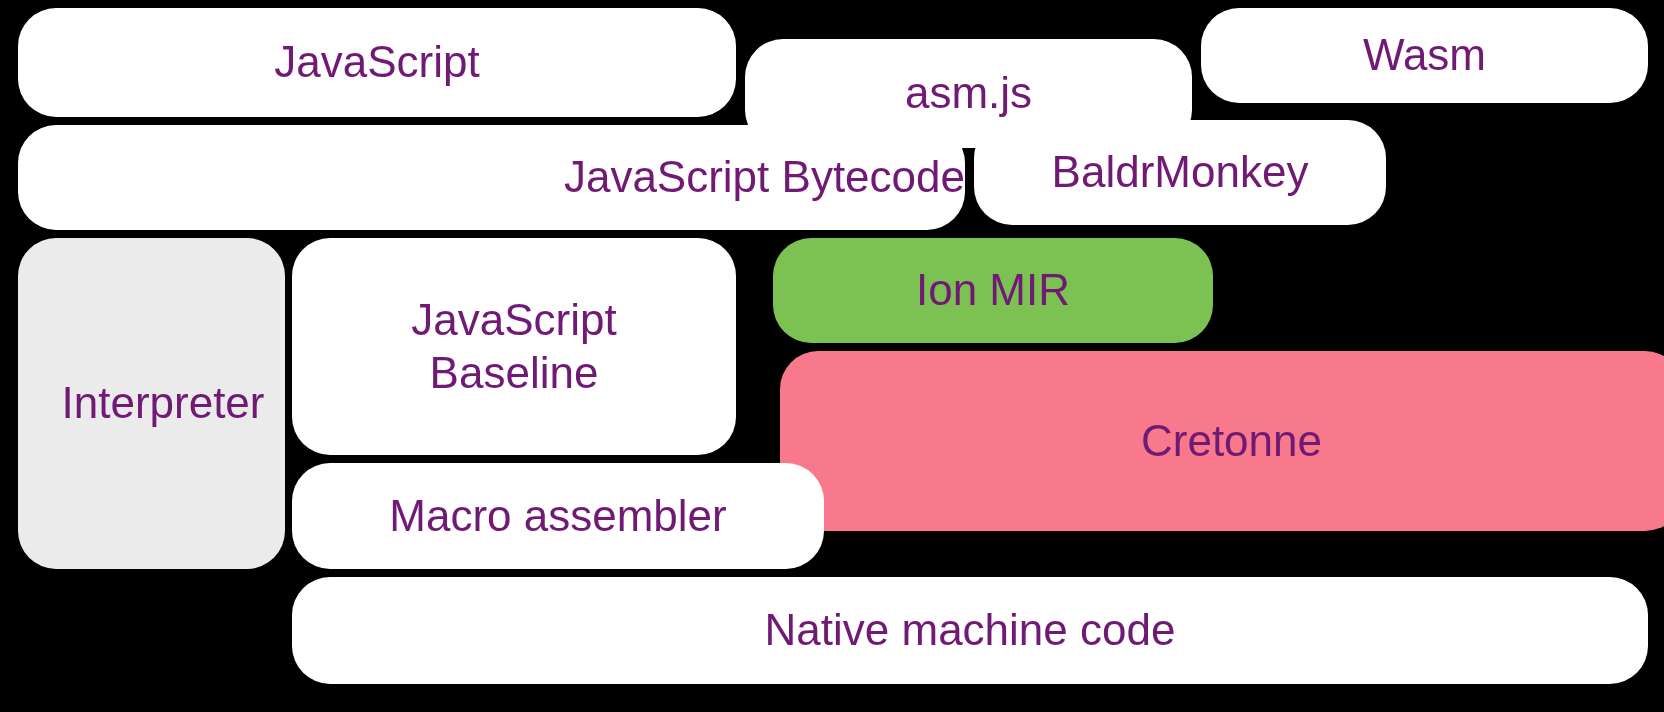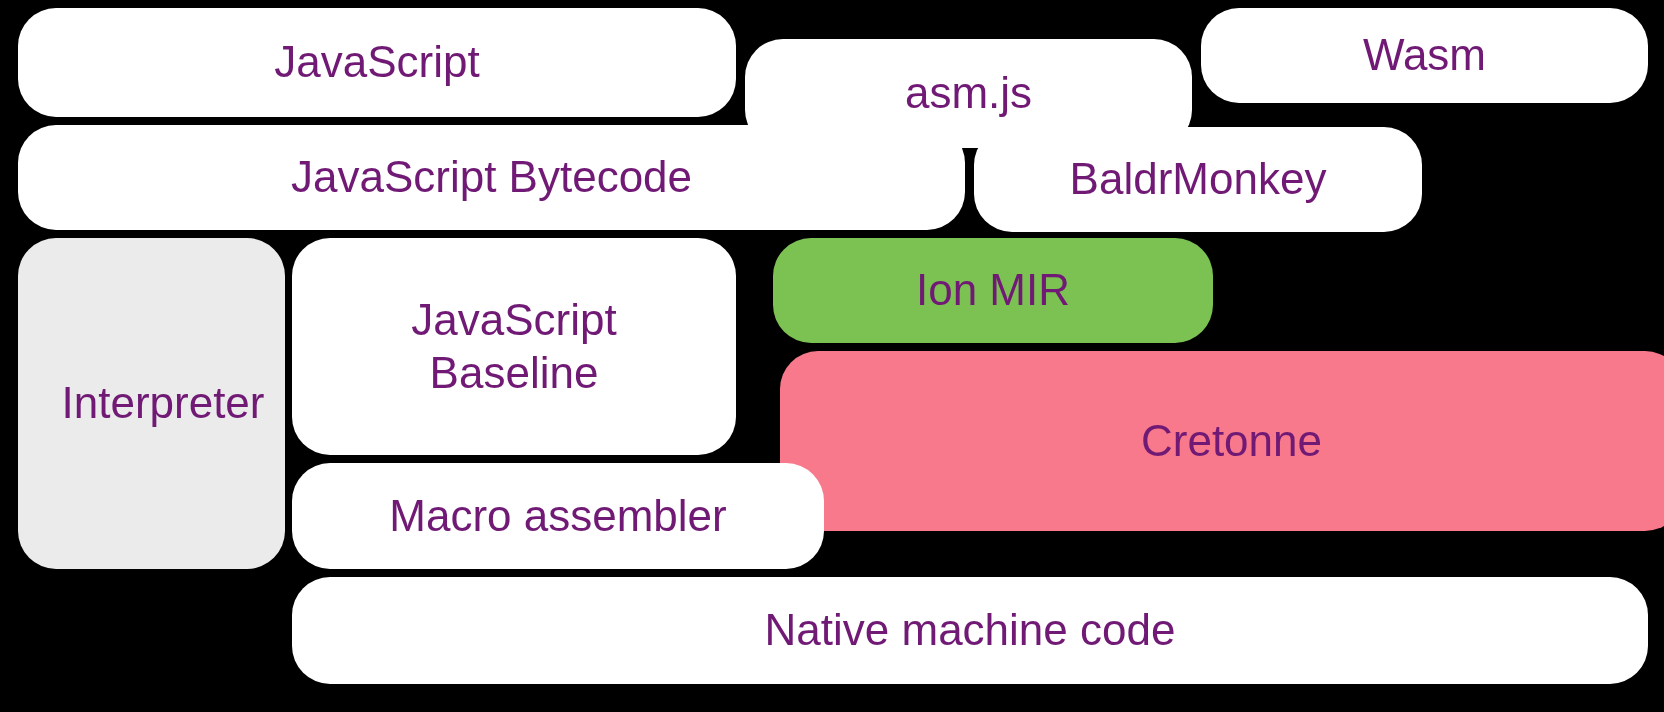--- a/index.html
+++ b/index.html
@@ -28,22 +28,22 @@
     line-height: 1.2;
     color: #701a75;
     text-align: center;
     white-space: pre-line;
     letter-spacing: 0px;
   }
   
   .b-javascript      { left: 18px;   top: 8px;   width: 718px;  height: 109px; }
   .b-asmjs           { left: 745px;  top: 8px;   width: 447px;  height: 109px; }
   .b-wasm            { left: 1201px; top: 8px;   width: 447px;  height: 95px; }
-  .b-bytecode        { left: 18px;   top: 125px; width: 947px;  height: 105px; }
-  .b-baldrmonkey     { left: 974px;  top: 127px; width: 448px;  height: 105px; }
+  .b-bytecode        { left: 18px;   top: 125px; width: 947px;  height: 105px; justify-content: flex-end; }
+  .b-baldrmonkey     { left: 974px;  top: 120px; width: 412px;  height: 105px; }
   .b-interpreter     { left: 18px;   top: 238px; width: 267px;  height: 331px; padding-left: 23px; }
   .b-baseline        { left: 292px;  top: 238px; width: 444px;  height: 217px; }
   .b-ionmir          { left: 745px;  top: 238px; width: 440px;  height: 105px; margin-left: 28px; }
   .b-cretonne        { left: 780px;  top: 351px; width: 903px;  height: 180px; }
   .b-macroassembler  { left: 292px;  top: 463px; width: 532px;  height: 106px; }
   .b-nativecode      { left: 292px;  top: 577px; width: 1356px; height: 107px; justify-content: center; }
 </style>
 </head>
 <body>
 

